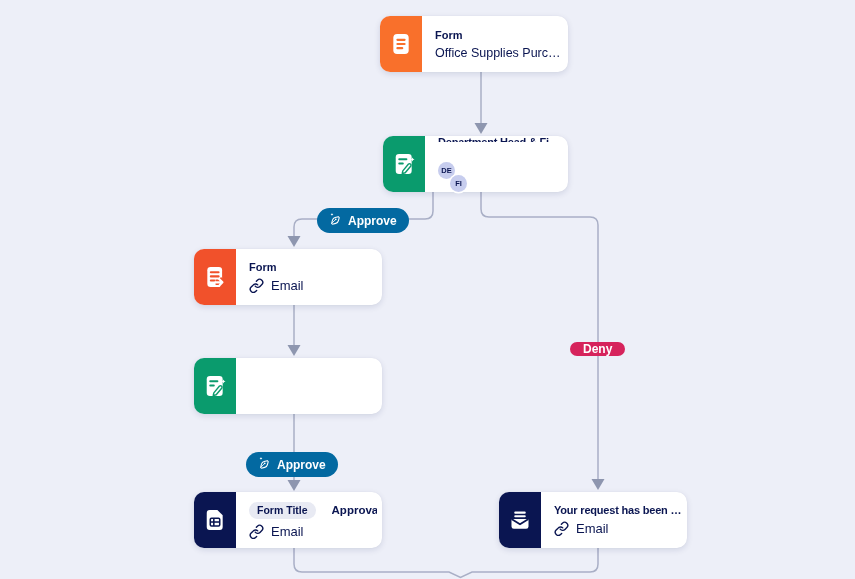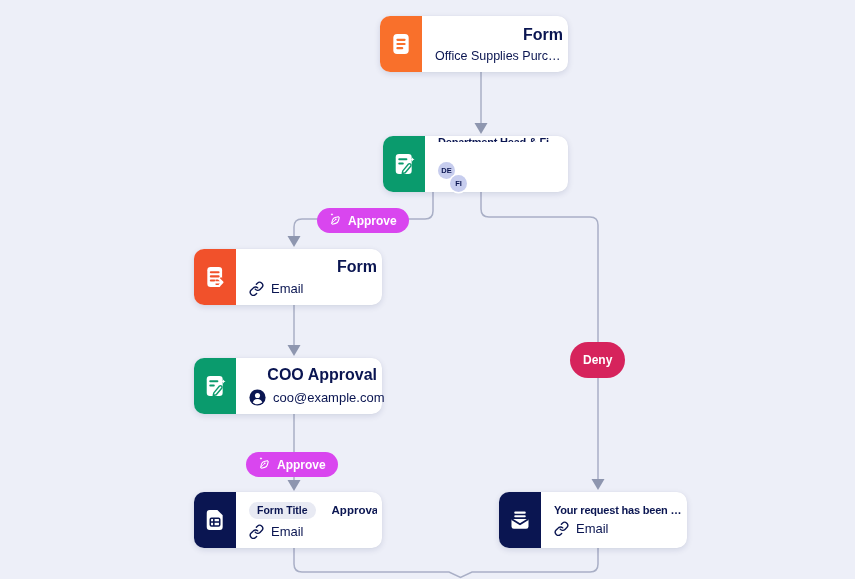--- a/index.html
+++ b/index.html
@@ -22,42 +22,42 @@
   }
   .acc-orange  { background:#F9702B; }
   .acc-red     { background:#F1512B; }
   .acc-green   { background:#0A9B6D; }
   .acc-navy    { background:#0A1551; }
 
   .node-body {
     flex:1; min-width:0; display:flex; flex-direction:column;
     justify-content:center; gap:5px; padding:0 5px 0 13px;
   }
-  .t-type  { font-size:16px; font-weight:700;text-align:right; }
+  .t-type  { font-size:11px; font-weight:700; }
   .t-sub   { font-size:12.5px; white-space:nowrap; overflow:hidden; text-overflow:ellipsis; }
   .t-title { font-size:11px; font-weight:700; letter-spacing:-.2px;
              white-space:nowrap; overflow:hidden; text-overflow:ellipsis; }
-  .row { display:flex; align-items:center; gap:7px; font-size:13px; }
+  .row { display:flex; align-items:flex-end; gap:7px; font-size:13px; }
   .row svg { flex:none; }
 
   .avatars { display:flex; align-items:center; margin-top:1px; }
   .avatar {
     width:17px; height:17px; border-radius:50%; background:#C7CDEE;
     font-size:7.5px; font-weight:700; display:flex; align-items:center;
     justify-content:center;
   }
   .avatar + .avatar { margin-left:-5px; box-shadow:0 0 0 1.5px #fff;margin-top:27px; }
 
   .badge {
     position:absolute; display:inline-flex; align-items:center; gap:5px;
     color:#fff; font-size:12px; font-weight:700; border-radius:999px;
     padding:4px 12px; z-index:3; white-space:nowrap;
   }
-  .badge-approve { background:#d946ef; }
-  .badge-deny    { background:#D6235C; padding:11px 13px; }
+  .badge-approve { background:#0369a1; }
+  .badge-deny    { background:#D6235C; padding:0 13px; }
 
   .title-row { display:flex; align-items:center; min-width:0; }
   .pill {
     background:#E8EAF3; border-radius:999px; padding:2.5px 8px;
     font-size:10.5px; font-weight:700; margin-right:16px; white-space:nowrap; flex:none;
   }
   .t-strong { font-size:11.5px; font-weight:700; white-space:nowrap; overflow:hidden; }
 </style>
 </head>
 <body>
@@ -166,31 +166,20 @@
       <svg width="26" height="26" viewBox="0 0 22 22">
         <rect x="4" y="2.5" width="13.5" height="17" rx="2.8" fill="#fff"></rect>
         <g stroke="#0A9B6D" stroke-width="1.7" stroke-linecap="round">
           <line x1="7" y1="7" x2="13" y2="7"></line>
           <line x1="7" y1="10.5" x2="10" y2="10.5"></line>
         </g>
         <path d="M10 16.8 L14.8 11 a1.35 1.35 0 0 1 2 1.7 L12 18.4 l-2.5.6 z" fill="#fff" stroke="#0A9B6D" stroke-width="1.2" stroke-linejoin="round"></path>
         <path d="M18.2 5.4 l.5 1.2 1.2.5 -1.2.5 -.5 1.2 -.5 -1.2 -1.2 -.5 1.2 -.5 z" fill="#fff"></path>
       </svg>
     </div>
-    <div class="node-body">
-      <div class="t-type">COO Approval</div>
-      <div class="row">
-        <svg width="17" height="17" viewBox="0 0 20 20">
-          <circle cx="10" cy="10" r="9.5" fill="#0A1551"></circle>
-          <circle cx="10" cy="7.6" r="3" fill="#fff"></circle>
-          <path d="M4.4 16 a5.8 5.8 0 0 1 11.2 0 a9.5 9.5 0 0 1 -11.2 0 z" fill="#fff"></path>
-        </svg>
-        <span>coo@example.com</span>
-      </div>
-    </div>
   </div>
 
   <div class="badge badge-approve" style="left:246px; top:452px;">
     <span>
       <svg width="14" height="14" viewBox="0 0 16 16" fill="none">
         <path d="M3 13.1 l1-3.8 c.4-1.5 1.5-2.6 3-3 l3.6-1 1.1 1.1 -1 3.6 c-.4 1.5 -1.5 2.6 -3 3 l-3.8 1 z" stroke="#fff" stroke-width="1.2" stroke-linejoin="round"></path>
         <circle cx="7.7" cy="8.4" r="1" fill="#fff"></circle>
         <path d="M3 13.1 L6.9 9.2" stroke="#fff" stroke-width="1"></path>
         <path d="M3.4 1.2 l.5 1.1 1.1.5 -1.1.5 -.5 1.1 -.5 -1.1 -1.1 -.5 1.1 -.5 z" fill="#fff"></path>
       </svg>

